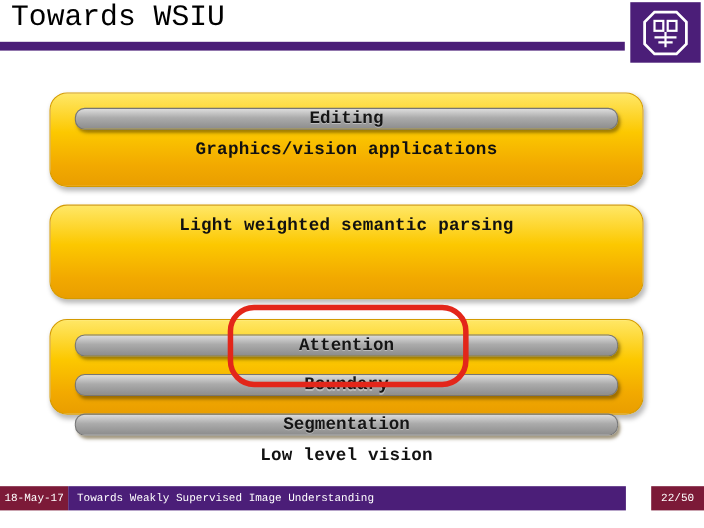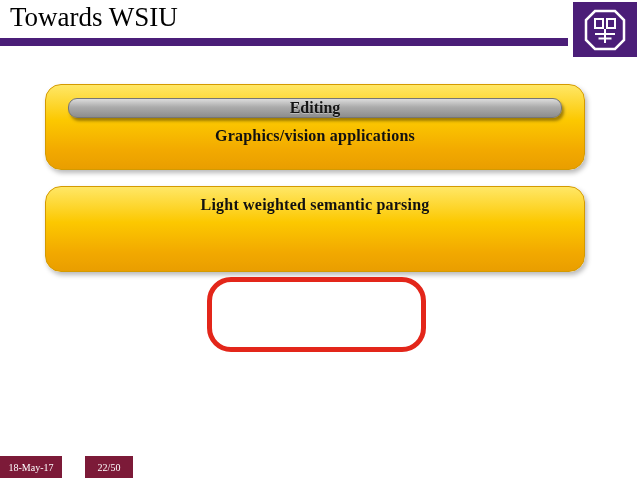--- a/index.html
+++ b/index.html
@@ -1,21 +1,21 @@
 <!DOCTYPE html>
 <html><head>
 <meta charset="utf-8">
 <style>
   html, body { margin: 0; padding: 0; background: #ffffff; }
   .slide {
     position: relative;
     width: 640px; height: 480px;
     background: #ffffff;
     overflow: hidden;
-    font-family: Liberation Serif, serif;
+    font-family: Liberation Mono, monospace;
   }
 
   
   .title {
     position: absolute; left: 10px; top: 2px; margin: 0;
     font-size: 27px; font-weight: 400; color: #000;
   }
   .title-bar {
     position: absolute; left: 0; top: 38px;
     width: 568px; height: 8px;
@@ -70,21 +70,21 @@
     width: 219px; height: 75px;
     border: 5px solid #e3261a;
     border-radius: 24px;
     box-sizing: border-box;
     z-index: 10;
     background: transparent;
   }
 
   
   .footer {
-    position: absolute; left: 0; bottom: 2px;
+    position: absolute; left: 0; bottom: 16px;
     width: 640px; height: 22px;
     display: flex; align-items: stretch;
     font-size: 10px; color: #ffffff; text-align: right;
   }
   .footer-date {
     width: 62px; background: #7c1a38;
     display: flex; align-items: center; justify-content: center;
   }
   .footer-caption {
     flex: 1; background: #4b1e78;
@@ -115,21 +115,30 @@
     <div class="btn-row">
       <div class="gray-btn">Editing</div>
     </div>
     <div class="box-label">Graphics/vision applications</div>
   </div>
 
   <div class="gold-box box2">
     <div class="box-label">Light weighted semantic parsing</div>
   </div>
 
+  <div class="gold-box box3">
+    <div class="btn-row">
+      <div class="gray-btn">Attention</div>
+      <div class="gray-btn">Boundary</div>
+      <div class="gray-btn">Segmentation</div>
+    </div>
+    <div class="box-label">Low level vision</div>
+  </div>
 
   <div class="highlight"></div>
 
   <div class="footer">
     <div class="footer-date">18-May-17</div>
+    <div class="footer-caption">Towards Weakly Supervised Image Understanding</div>
     <div class="footer-page">22/50</div>
   </div>
 
 </div>
 
 </body></html>

